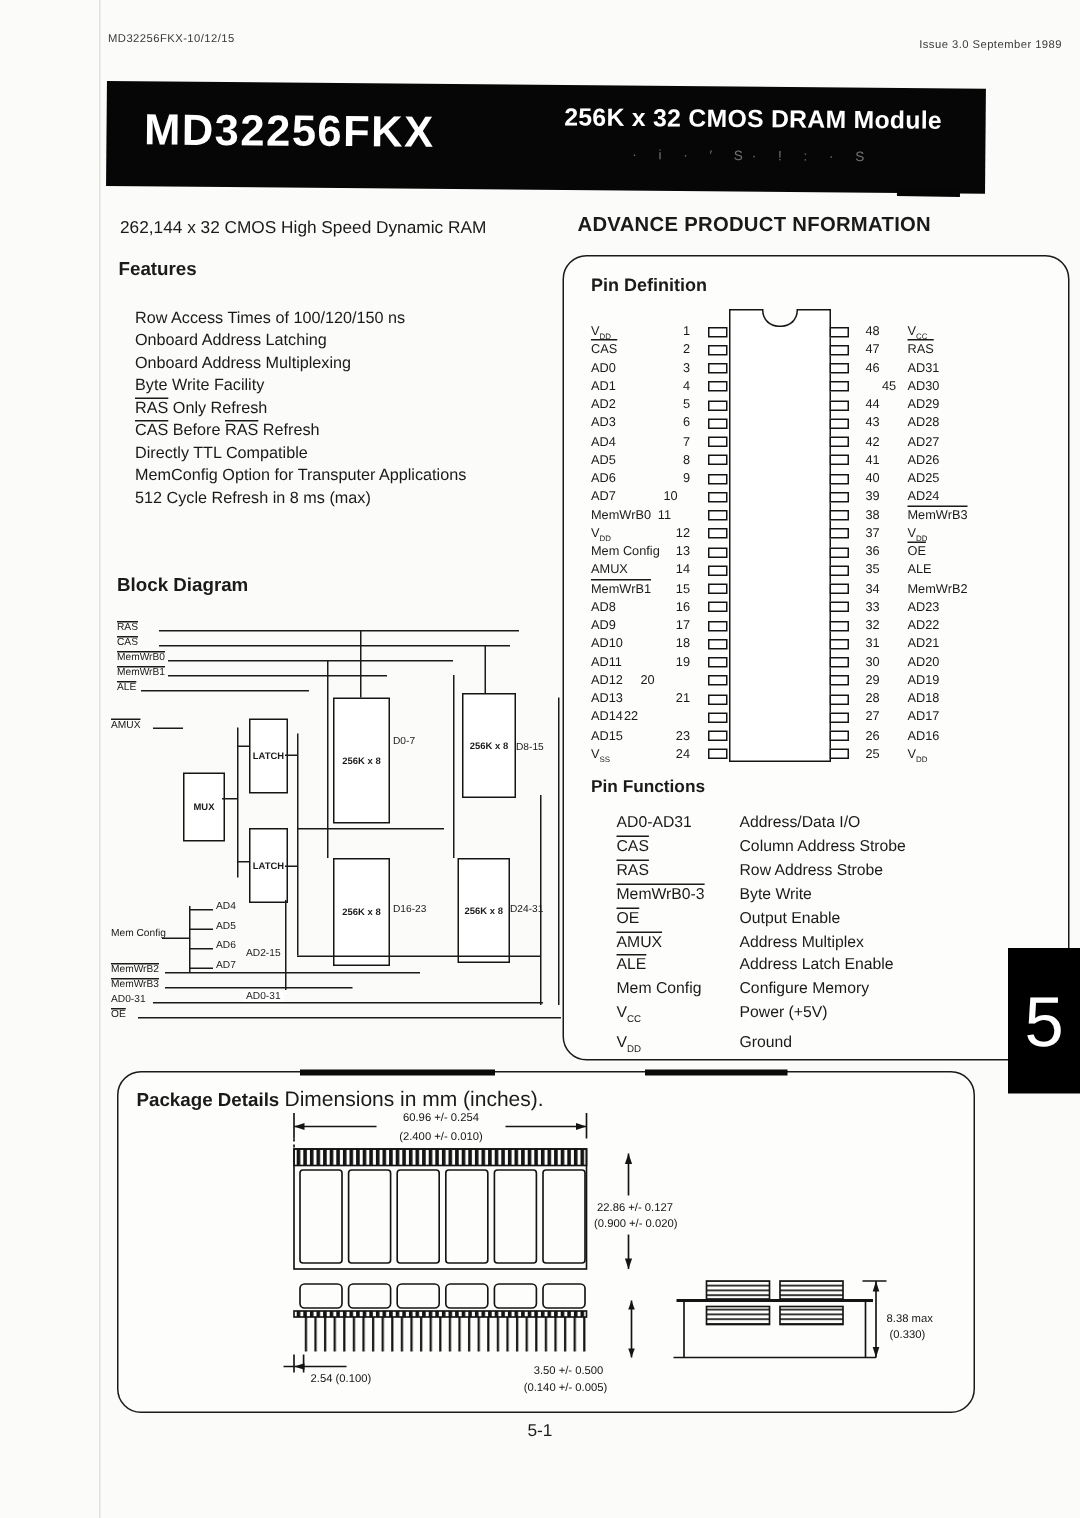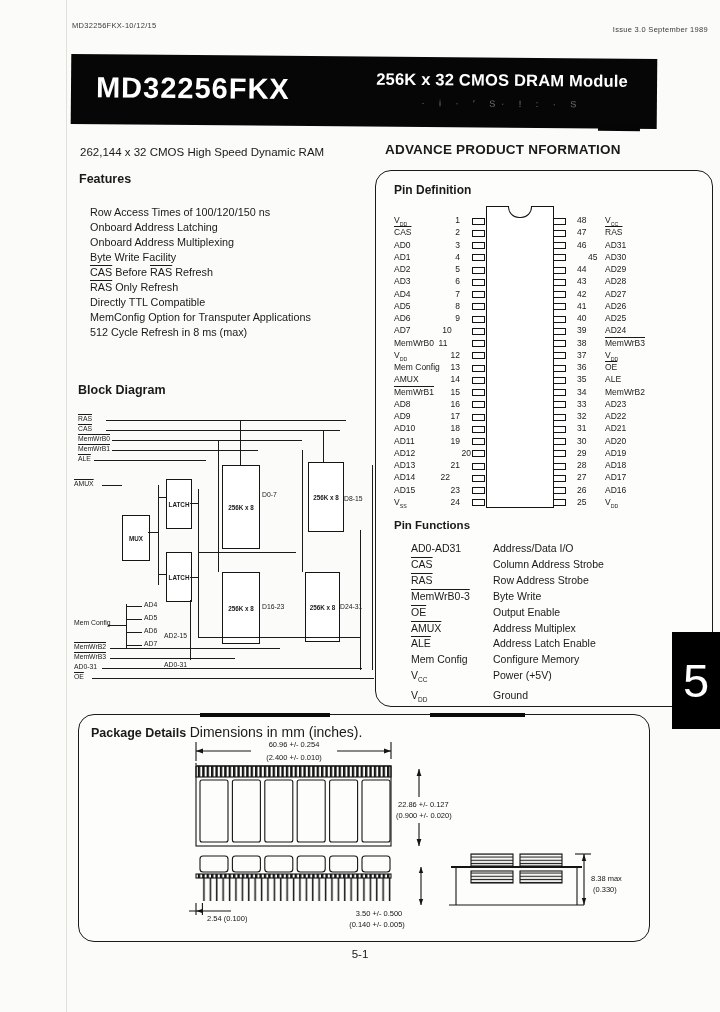--- a/index.html
+++ b/index.html
@@ -89,22 +89,22 @@
 </div>
 <div class="abs smudge"></div>
 
 <div class="abs desc">262,144 x 32 CMOS High Speed Dynamic RAM</div>
 <div class="abs features-title">Features</div>
 <div class="abs features-list">
     <div class="feature-item"><span>Row Access Times of 100/120/150 ns</span></div>
     <div class="feature-item"><span>Onboard Address Latching</span></div>
     <div class="feature-item"><span>Onboard Address Multiplexing</span></div>
     <div class="feature-item"><span>Byte Write Facility</span></div>
+    <div class="feature-item"><span class="ol">RAS</span><span> Only Refresh</span></div>
     <div class="feature-item"><span class="ol">CAS</span><span> Before </span><span class="ol">RAS</span><span> Refresh</span></div>
-    <div class="feature-item"><span class="ol">RAS</span><span> Only Refresh</span></div>
     <div class="feature-item"><span>Directly TTL Compatible</span></div>
     <div class="feature-item"><span>MemConfig Option for Transputer Applications</span></div>
     <div class="feature-item"><span>512 Cycle Refresh in 8 ms (max)</span></div>
   </div>
 
 <div class="abs bd-title">Block Diagram</div>
 
 <div class="abs bd">
   <span class="bd-lab ol" style="left:6px;top:8px">RAS</span>
   <span class="bd-lab ol" style="left:6px;top:18px">CAS</span>
@@ -269,31 +269,31 @@
         <span class="pin-num" style="left: 50px; width: 34px; text-align: right;">18</span>
         <span class="pin-stub" style="left: 96px;"></span>
       </div>
       <div class="pin-row" style="top: 264.68px;">
         <span class="pin-name" style="left: 18px;">AD11</span>
         <span class="pin-num" style="left: 50px; width: 34px; text-align: right;">19</span>
         <span class="pin-stub" style="left: 96px;"></span>
       </div>
       <div class="pin-row" style="top: 276.94px;">
         <span class="pin-name" style="left: 18px;">AD12</span>
-        <span class="pin-num" style="left: 61px; width: 34px; text-align: right;">20</span>
+        <span class="pin-num" style="left: 51px; width: 34px; ">20</span>
         <span class="pin-stub" style="left: 96px;"></span>
       </div>
       <div class="pin-row" style="top: 289.2px;">
         <span class="pin-name" style="left: 18px;">AD13</span>
         <span class="pin-num" style="left: 50px; width: 34px; text-align: right;">21</span>
         <span class="pin-stub" style="left: 96px;"></span>
       </div>
       <div class="pin-row" style="top: 301.46px;">
         <span class="pin-name" style="left: 18px;">AD14</span>
-        <span class="pin-num" style="left: 40px; width: 34px; text-align: right;">22</span>
+        <span class="pin-num" style="left: 40px; width: 34px; text-align: left;">22</span>
         <span class="pin-stub" style="left: 96px;"></span>
       </div>
       <div class="pin-row" style="top: 313.72px;">
         <span class="pin-name" style="left: 18px;">AD15</span>
         <span class="pin-num" style="left: 50px; width: 34px; text-align: right;">23</span>
         <span class="pin-stub" style="left: 96px;"></span>
       </div>
       <div class="pin-row" style="top: 325.98px;">
         <span class="pin-name" style="left: 18px;">V<sub>SS</sub></span>
         <span class="pin-num" style="left: 50px; width: 34px; text-align: right;">24</span>

